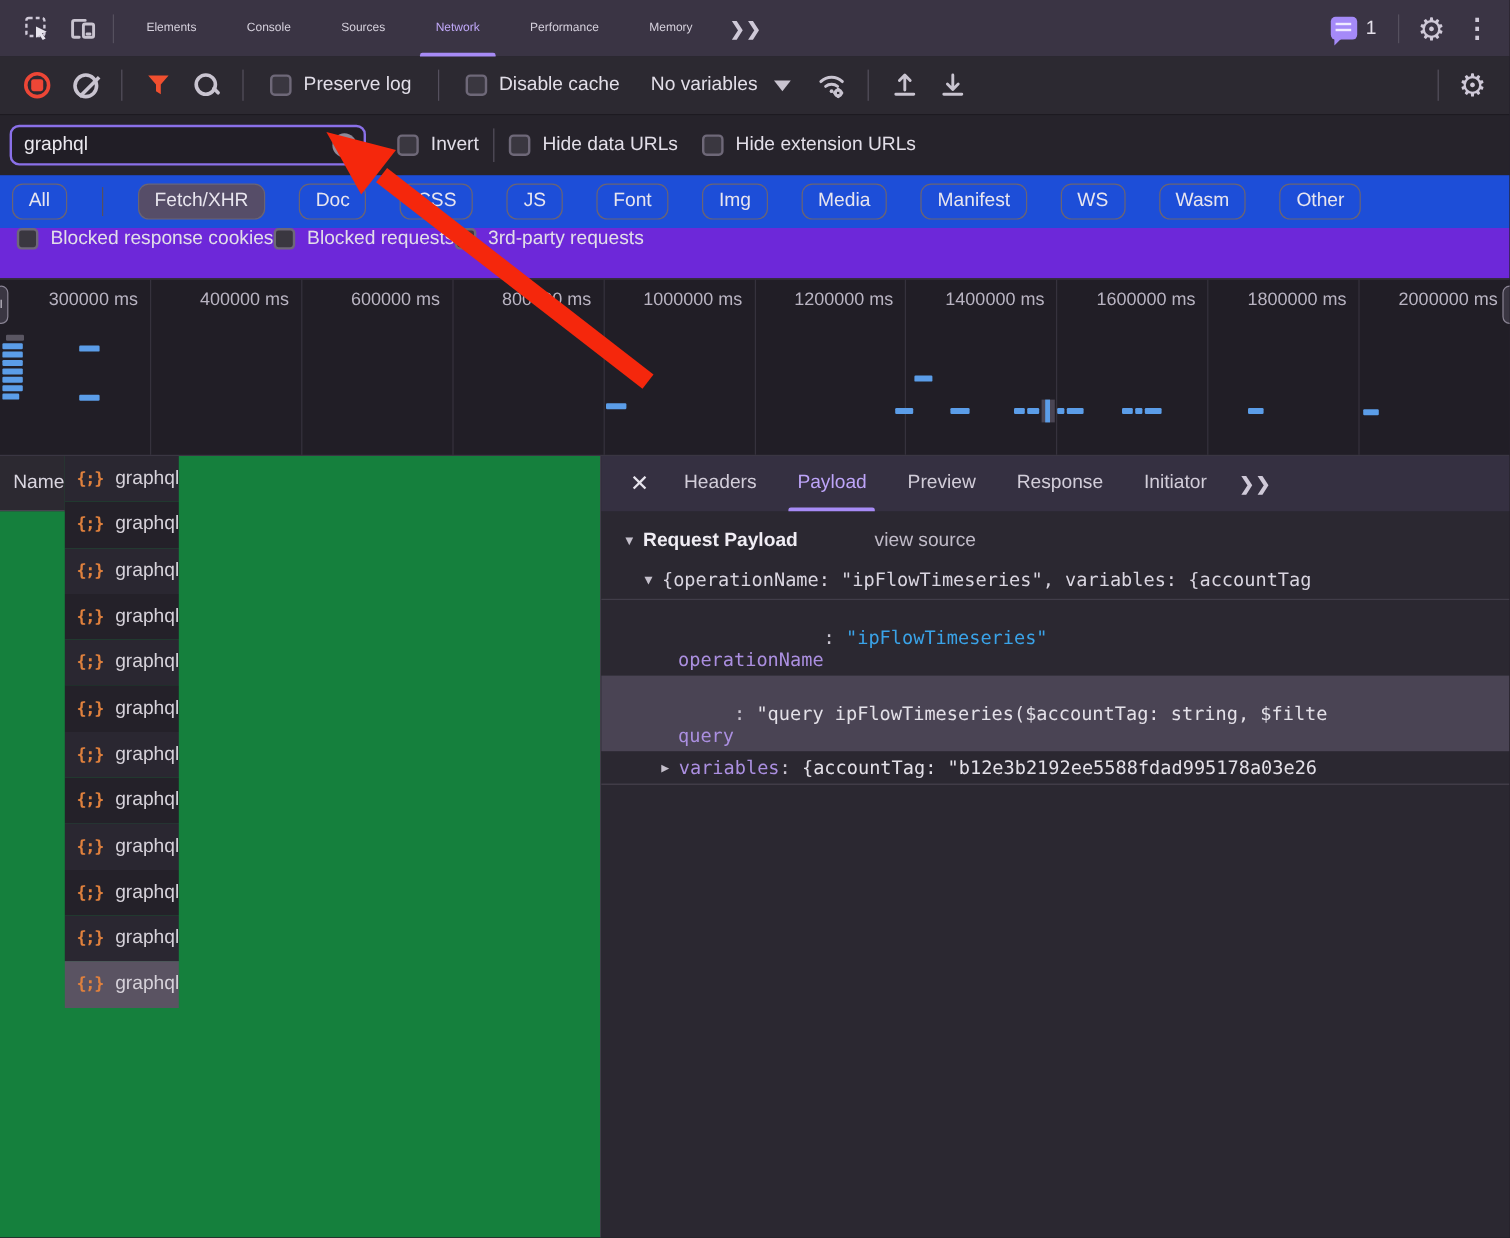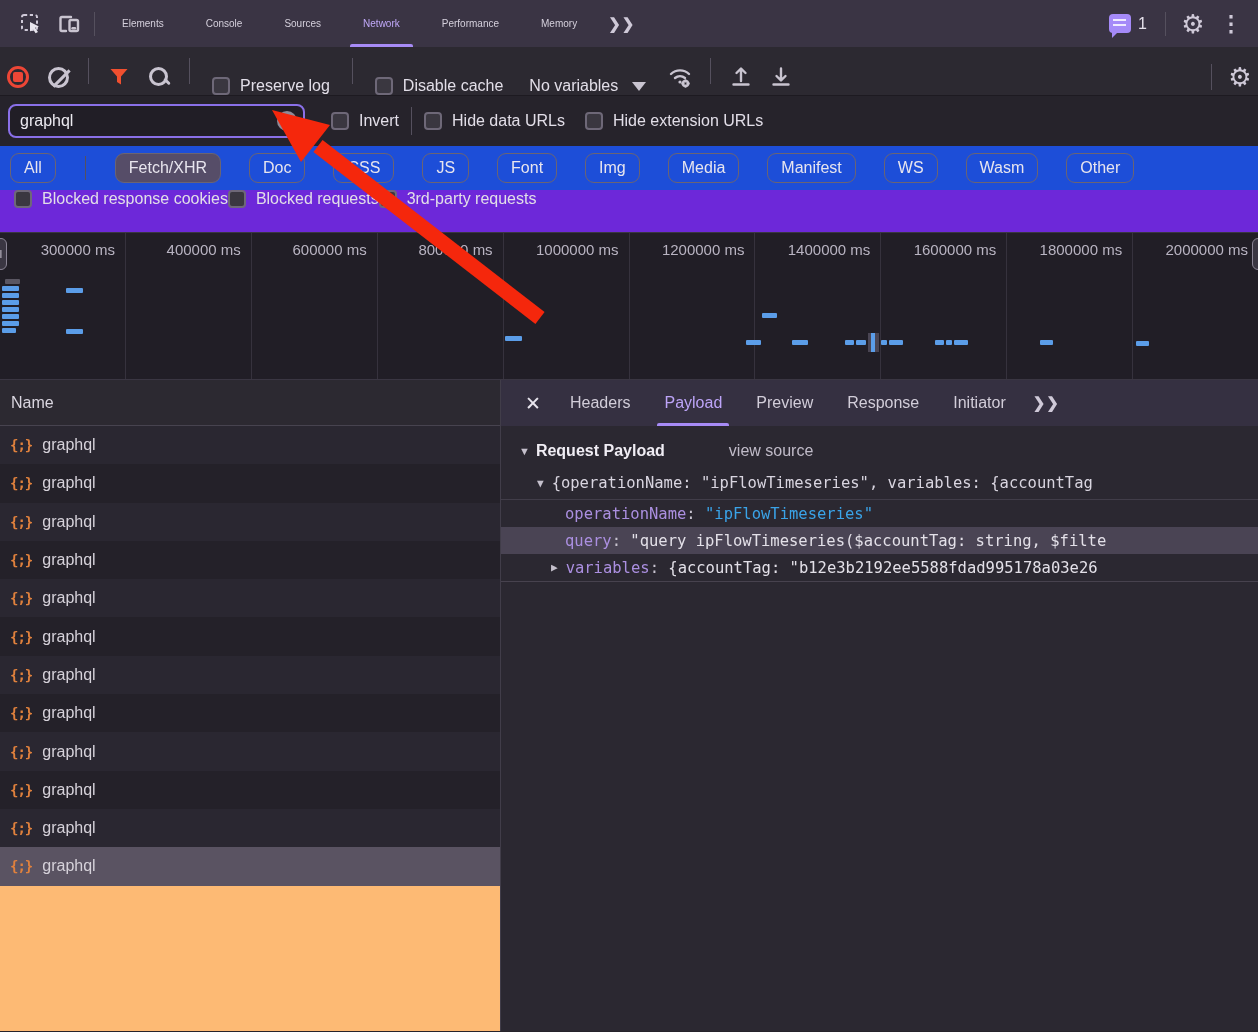--- a/index.html
+++ b/index.html
@@ -39,21 +39,21 @@
   .bubble { width:22px; height:19px; background:#a58af8; border-radius:4px; position:relative; }
   .bubble::before { content:""; position:absolute; left:3px; bottom:-5px;
     border:5px solid transparent; border-top-color:#a58af8; border-left-color:#a58af8; }
   .bubble::after { content:""; position:absolute; left:4px; top:5px; width:13px; height:2px;
     background:#efeaff; box-shadow:0 5px 0 #efeaff; }
   .badge-num { font-size:16px; color:#e4e0ea; }
 
   
   .nettoolbar {
     height:49px; background:#2c2931; border-bottom:1px solid #1d1a21;
-    display:flex; align-items:flex-end; padding:0 0; gap:4px;
+    display:flex; align-items:center; padding:0 13px; gap:4px;
   }
   .nettoolbar .dividerV { height:26px; margin:0 8px; }
   .tbtn { width:36px; height:36px; display:flex; align-items:center; justify-content:center; cursor:pointer; }
   .rec-outer { width:22px; height:22px; border-radius:50%; border:3px solid #ed4636;
     display:flex; align-items:center; justify-content:center; }
   .rec-inner { width:10px; height:10px; background:#ed4636; border-radius:2px; }
   .block-circle { width:21px; height:21px; border-radius:50%; border:3px solid #c9c4d0; position:relative; }
   .block-circle::after { content:""; position:absolute; left:-1px; top:7px; width:23px; height:3px;
     background:#c9c4d0; transform:rotate(-45deg); }
   .search-glyph { position:relative; width:22px; height:22px; }
@@ -106,21 +106,21 @@
   .grip { position:absolute; top:5px; width:12px; height:32px; border:1.5px solid #8a8494;
     background:#3a3642; border-radius:6px; z-index:3; display:flex; align-items:center; justify-content:center;
     color:#c9c4d0; font-size:10px; }
   .bar { position:absolute; height:5px; background:#5b9de8; border-radius:1px; }
   .bar.gray { background:#5a5662; }
   .hovermark { position:absolute; background:#4a4553; }
   .hovermark .vline { position:absolute; left:3px; top:0; width:4px; height:100%; background:#5b9de8; }
 
   
   .split { display:flex; height:651px; }
-  .requests { width:501px; border-right:1px solid #413d49; background:#fdba74; display:flex; flex-direction:column; }
+  .requests { width:501px; border-right:1px solid #413d49; background:#15803d; display:flex; }
   .req-header { height:46px; background:#2c2931; border-bottom:1px solid #47434f;
     display:flex; align-items:center; padding-left:11px; font-size:16px; color:#dad6e0; }
   .req-row { height:38.3px; display:flex; align-items:center; padding-left:10px; gap:10px;
     font-size:16px; color:#d6d2da; cursor:pointer; }
   .req-row:nth-child(odd) { background:#2a2731; }
   .req-row:nth-child(even) { background:#242129; }
   .req-row.selected { background:#5a5362; }
   .req-icon { color:#e0813d; font-family:"DejaVu Sans Mono",monospace; font-size:14px; font-weight:bold;
     letter-spacing:-1px; }
 
@@ -139,21 +139,21 @@
   .tri { color:#c5c0cc; font-size:11px; }
   .payload-title { font-weight:bold; font-size:16px; color:#f0edf4; }
   .view-source { margin-left:58px; color:#c0bbc8; font-size:16px; cursor:pointer; }
   .mono { font-family:"DejaVu Sans Mono",monospace; }
   .summary-row { display:flex; align-items:center; gap:8px; padding:6px 0 7px 36px; white-space:nowrap;
     color:#d9d5e0; cursor:pointer; }
   .kv-group { border-top:1px solid #413d49; border-bottom:1px solid #47424e; }
   .kv-row { display:flex; align-items:center; padding:4.5px 0 4.5px 64px; white-space:nowrap; overflow:hidden; }
   .kv-row.expandable { padding-left:50px; gap:8px; cursor:pointer; }
   .kv-row.selected { background:#4a4454; }
-  .key { color:#ab8fe0; }
+  .key { color:#ab8fe0;margin-top:36px; }
   .colon { color:#c9c4d0; }
   .val-blue { color:#3aa3e8; }
   .val-white { color:#e3e0e8; }
 
   .arrow-overlay { position:absolute; left:0; top:0; z-index:60; pointer-events:none; }
 </style>
 </head>
 <body>
 
 <div class="tabbar">

